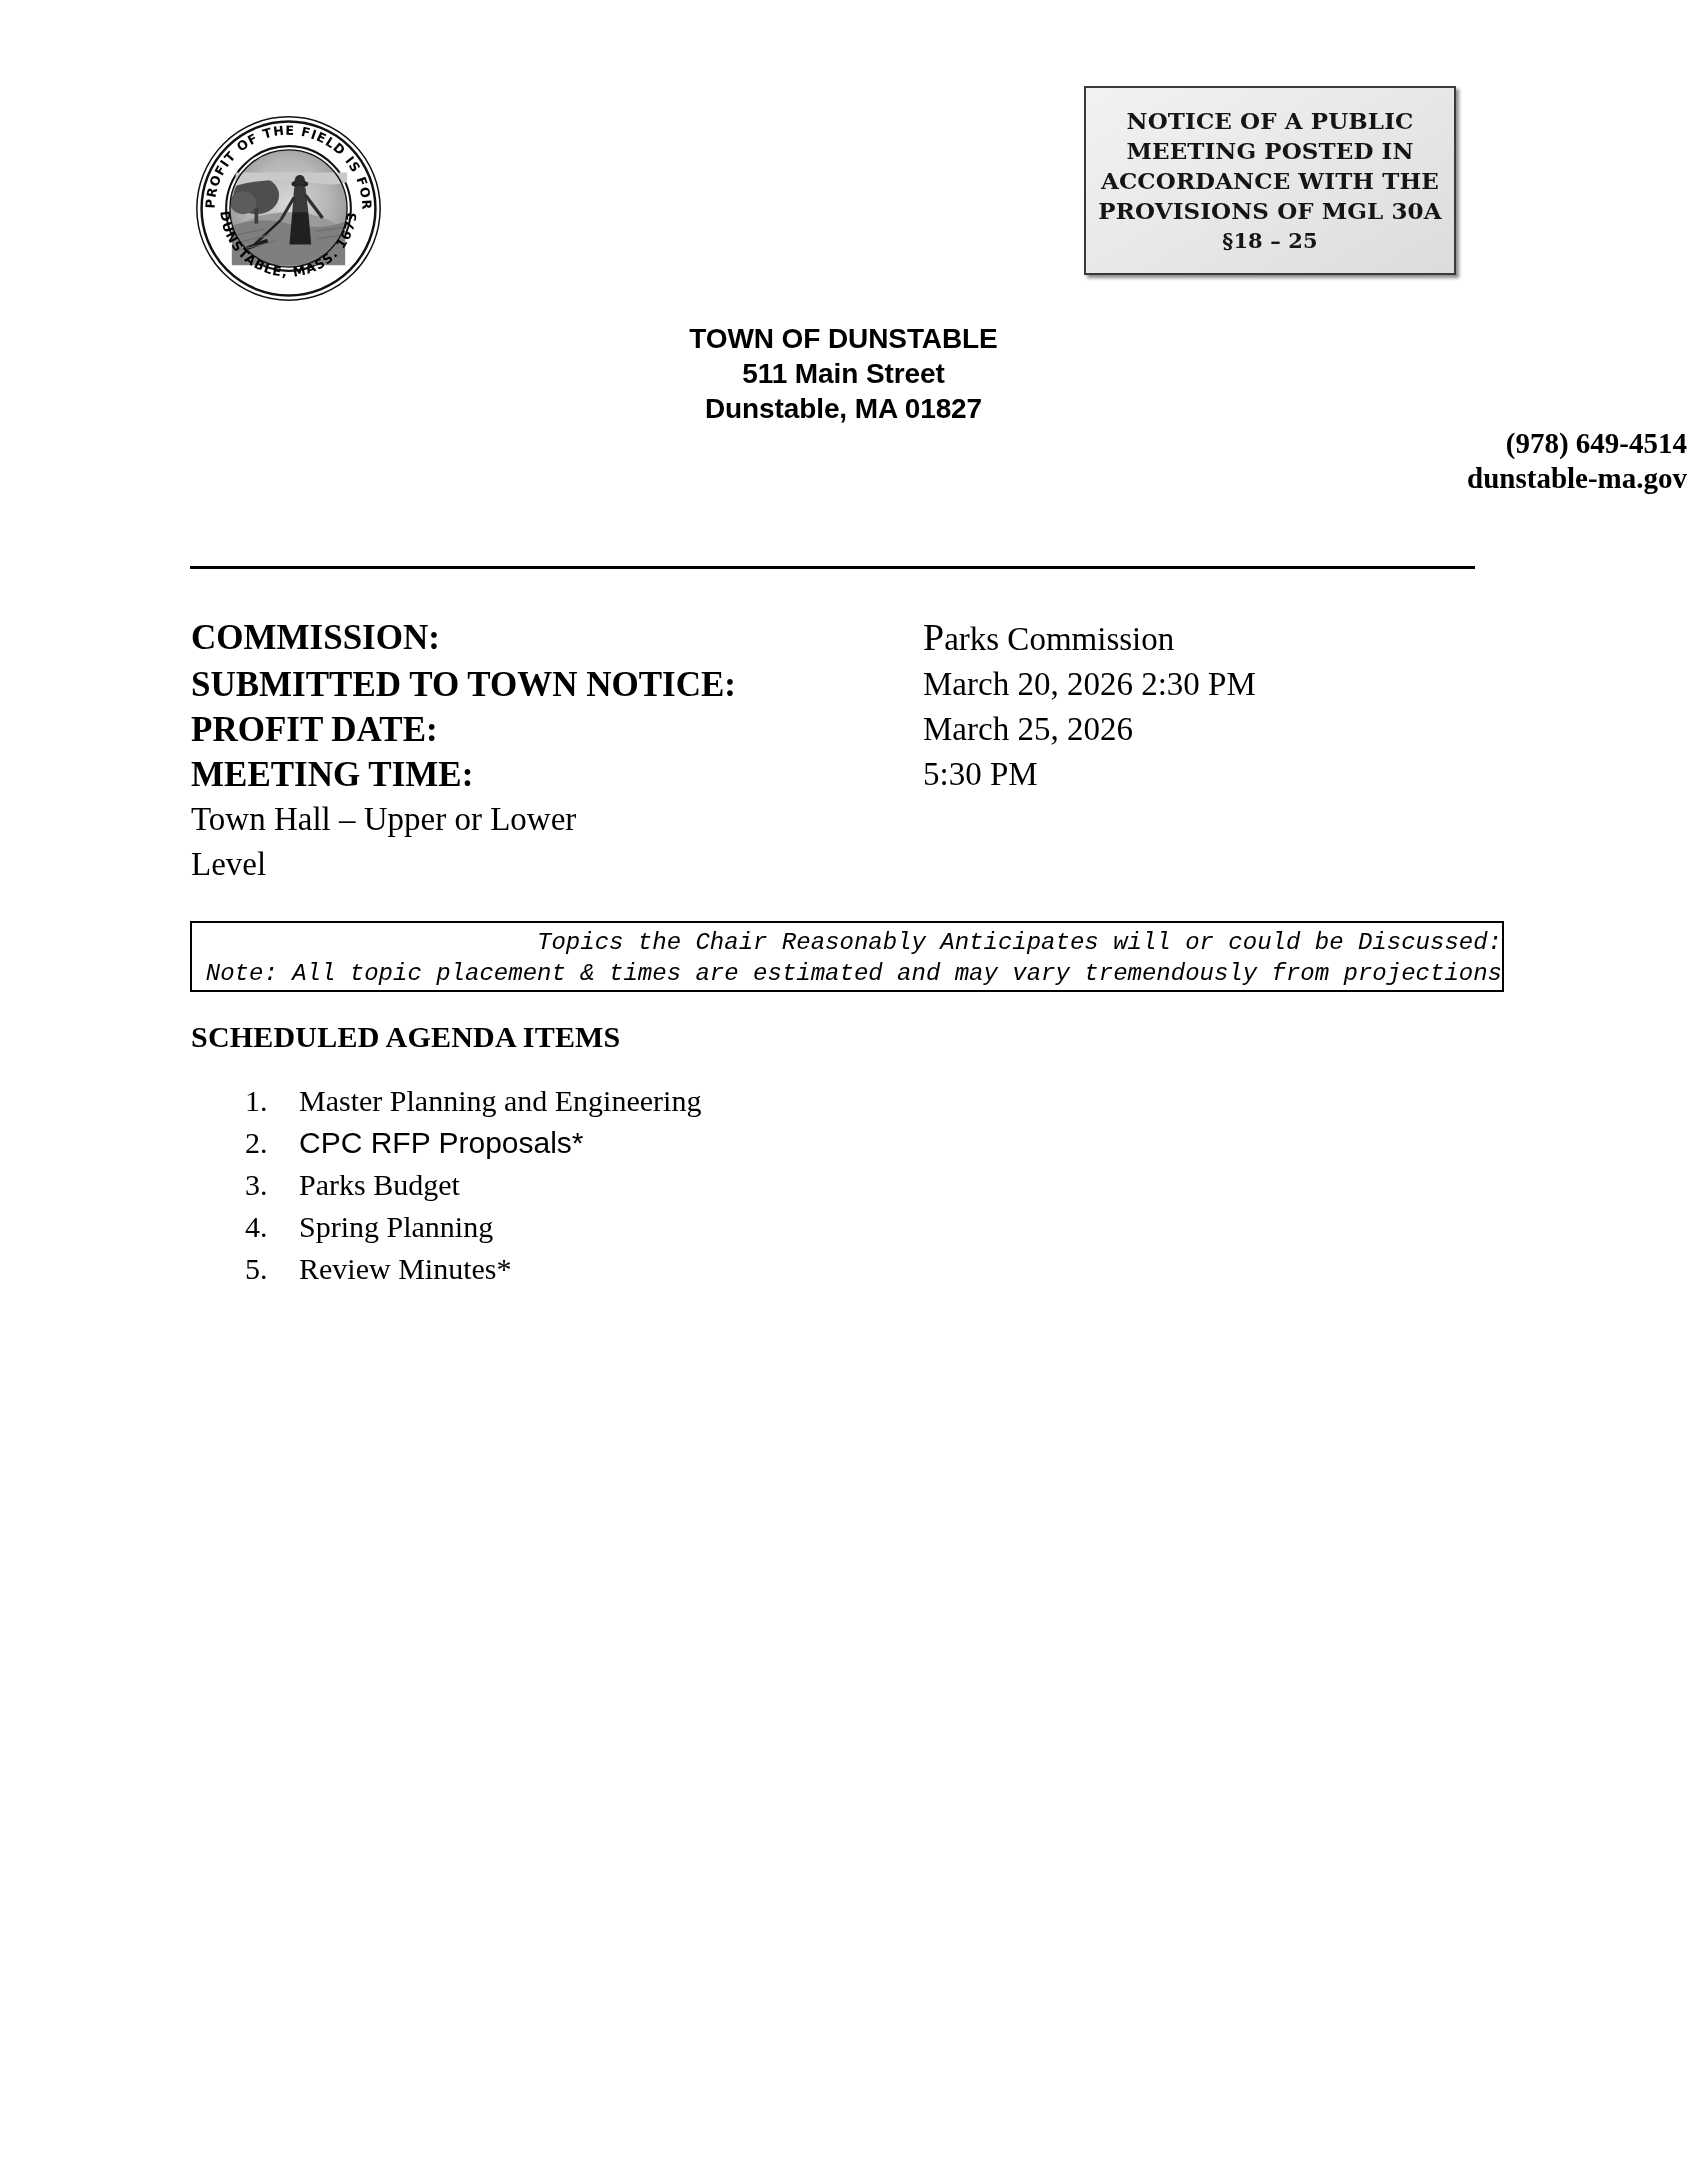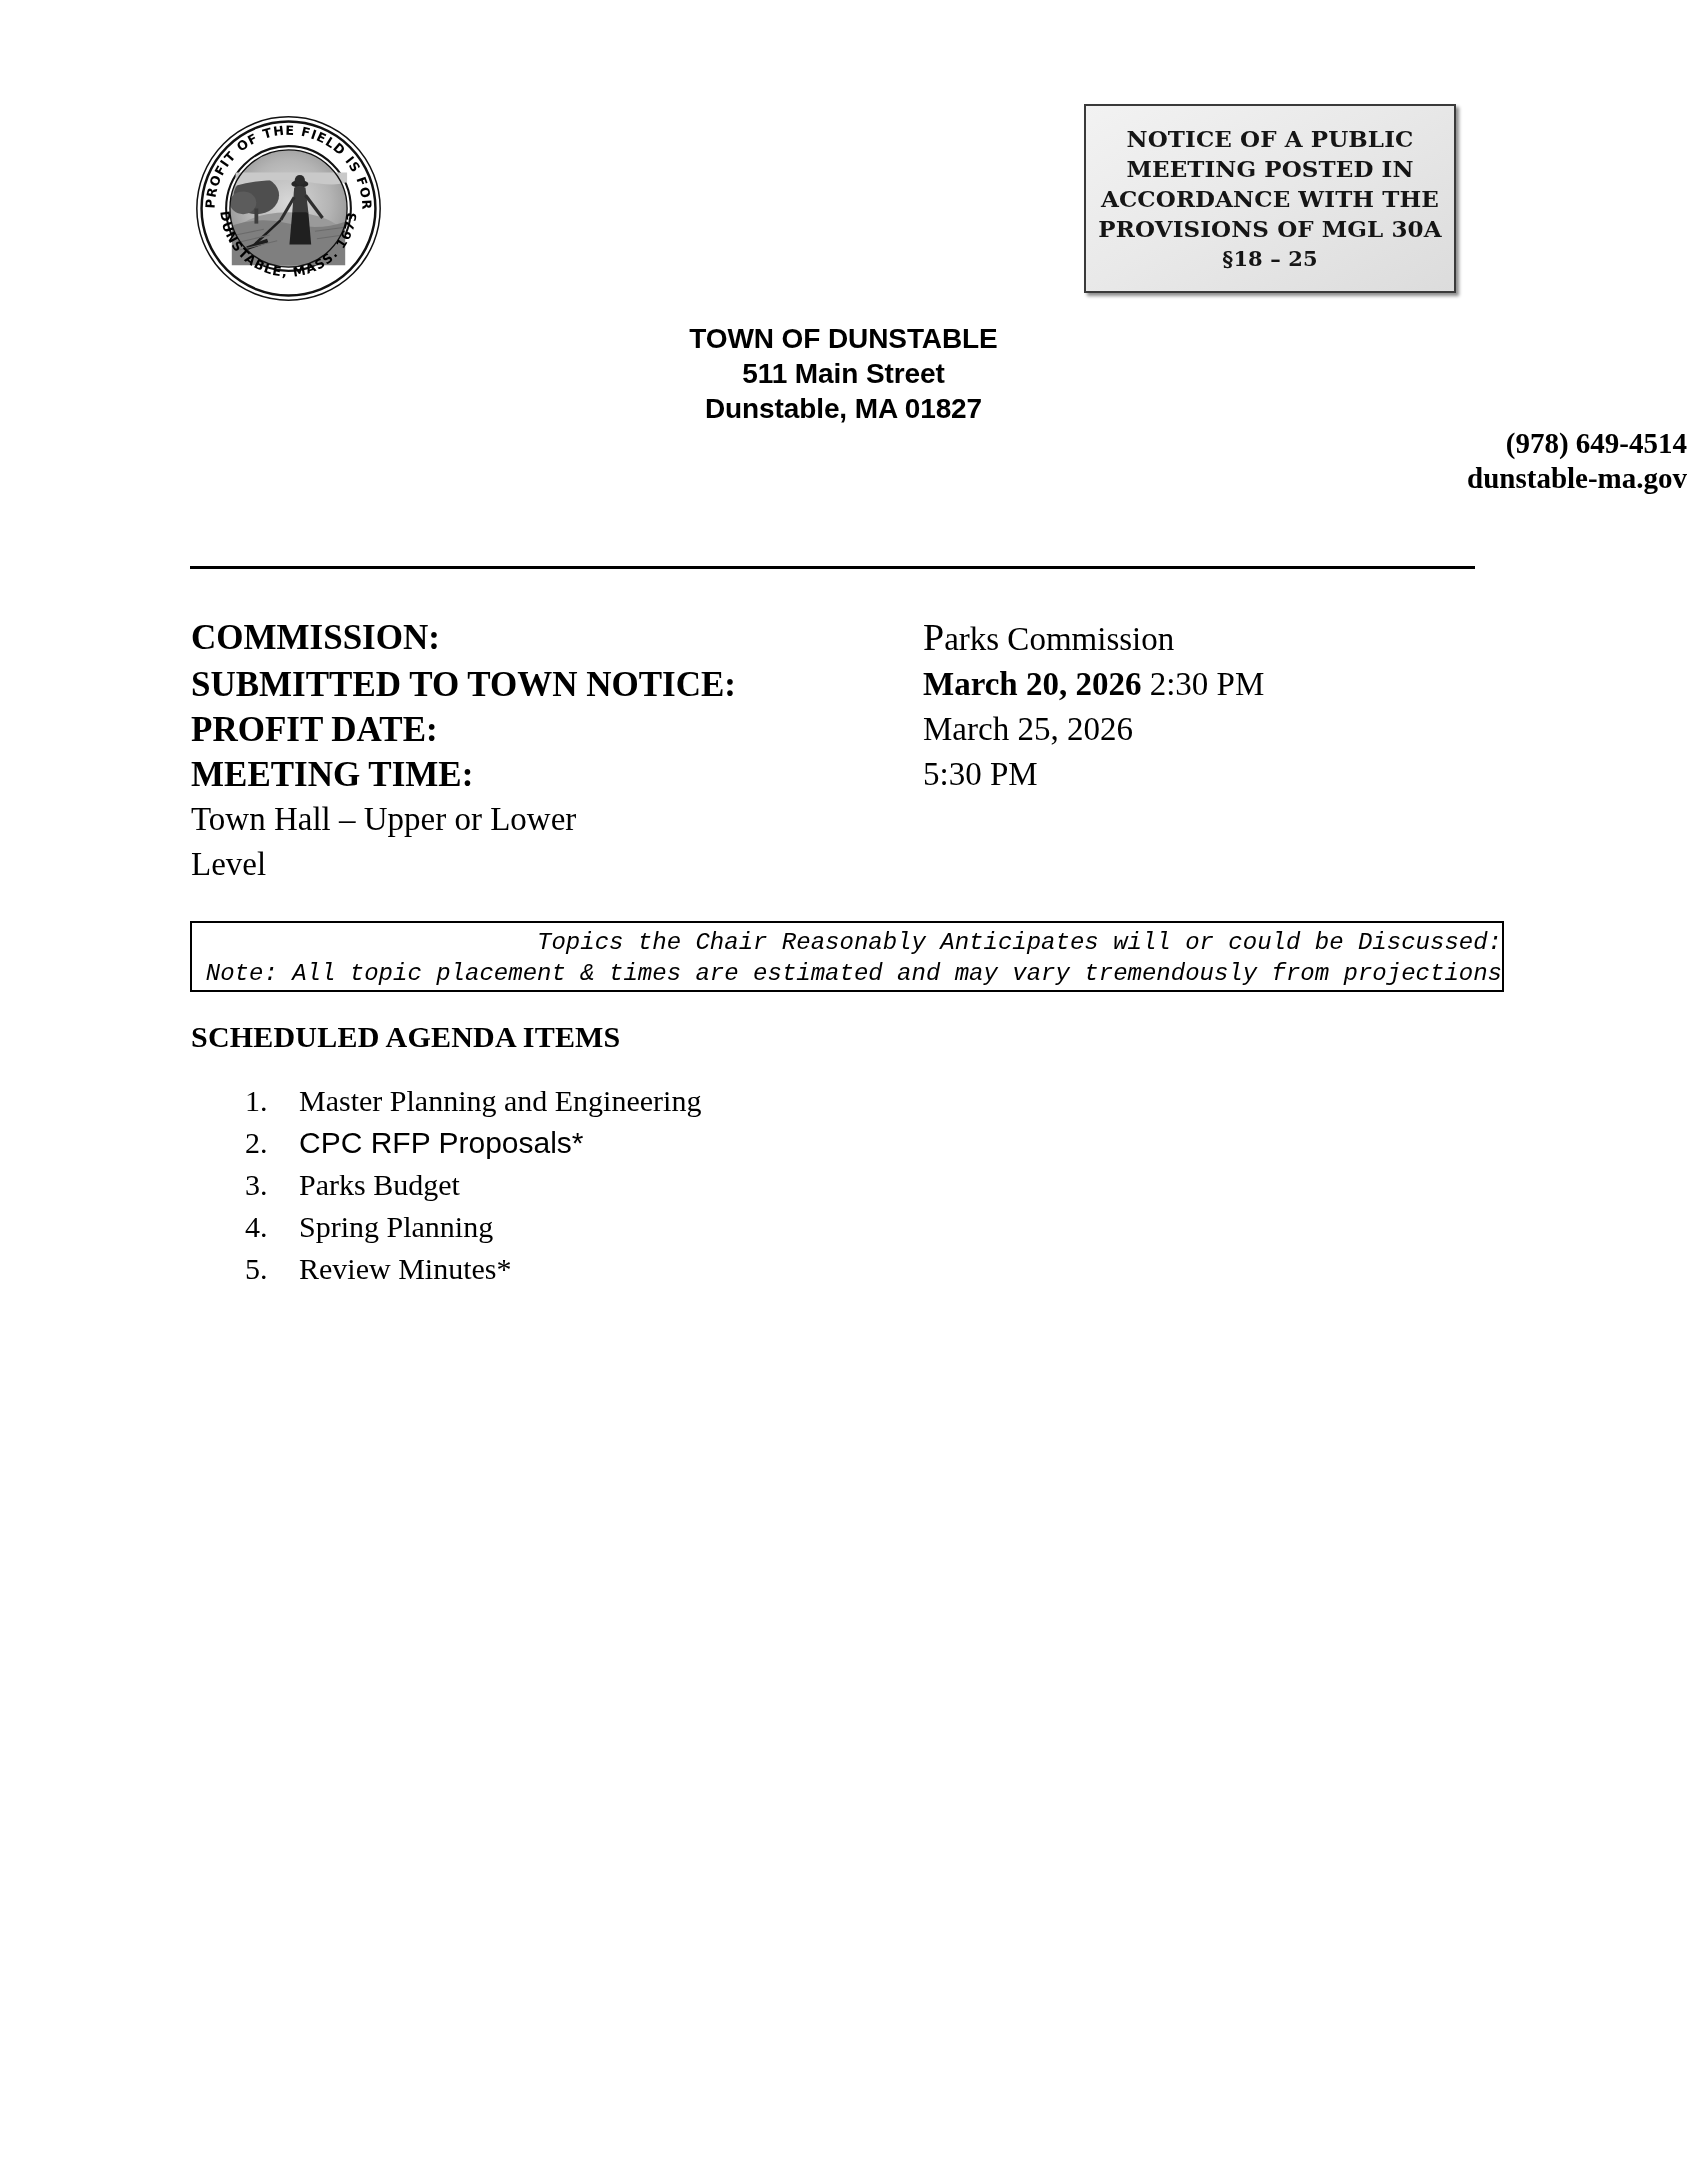--- a/index.html
+++ b/index.html
@@ -23,21 +23,21 @@
     top: 114px;
     width: 189px;
     height: 189px;
   }
   #town-seal svg { display: block; width: 100%; height: 100%; }
 
   
   #notice-plaque {
     position: absolute;
     left: 1084px;
-    top: 104px;
+    top: 86px;
     width: 372px;
     height: 189px;
     background: linear-gradient(150deg, #f2f2f2 0%, #e9e9e9 45%, #dcdcdc 100%);
     border: 2px solid #3a3a3a;
     box-shadow: 3.3px 3.3px 3.3px rgba(0,0,0,0.45);
     box-sizing: border-box;
     display: flex;
     flex-direction: column;
     align-items: center;
     justify-content: center;
@@ -114,21 +114,21 @@
   #meeting-details .detail-value {
     flex: 1 1 auto;
     font-family: "Liberation Serif", serif;
     font-size: 33px;
     font-weight: normal;
   }
   #meeting-details .detail-value.smallcaps .lead {
     font-size: 38px;
   }
   #meeting-details .detail-value .bold-part {
-    font-weight: bold;
+    font-weight: normal;
     margin-top: 16px;
   }
   #meeting-details .detail-row.location .detail-value {
     max-width: 437px;
     line-height: 45px;
   }
 
   
   #topics-note-box {
     position: absolute;

